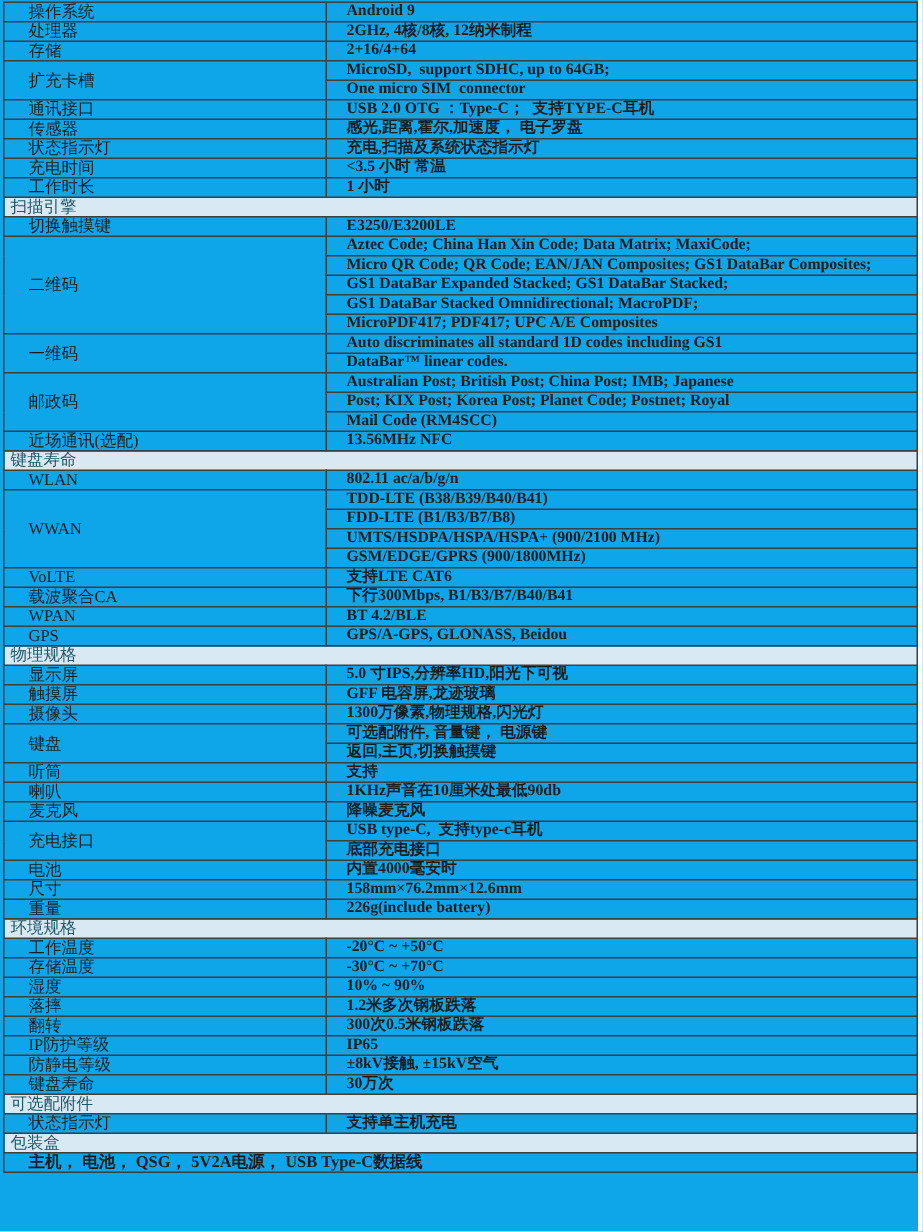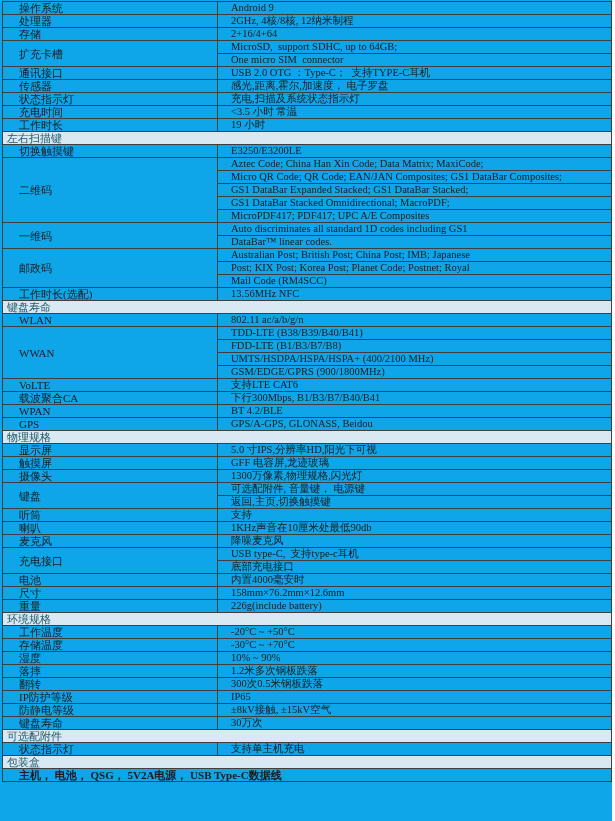--- a/index.html
+++ b/index.html
@@ -39,21 +39,21 @@
     color: var(--section-fg, #215868);
     padding-left: 4px;
     font-size: 11px;
   }
   td.label-cell {
     padding-left: 16px;
   }
   td.value-cell {
     padding-left: 13px;
     font-size: 10.5px;
-    font-weight: normal;
+    font-weight: bold;
   }
   td.full-cell {
     padding-left: 16px;
     font-weight: bold;
   }
 </style>
 </head>
 <body>
 
 <div class="page">
@@ -93,24 +93,24 @@
         <tr>
           <td class="label-cell" rowspan="1">状态指示灯</td>
           <td class="value-cell">充电,扫描及系统状态指示灯</td>
         </tr>
         <tr>
           <td class="label-cell" rowspan="1">充电时间</td>
           <td class="value-cell">&lt;3.5 小时 常温</td>
         </tr>
         <tr>
           <td class="label-cell" rowspan="1">工作时长</td>
-          <td class="value-cell">19 小时</td>
-        </tr>
-        <tr>
-          <td colspan="2" class="section-cell">左右扫描键</td>
+          <td class="value-cell">1 小时</td>
+        </tr>
+        <tr>
+          <td colspan="2" class="section-cell">扫描引擎</td>
         </tr>
         <tr>
           <td class="label-cell" rowspan="1">切换触摸键</td>
           <td class="value-cell">E3250/E3200LE</td>
         </tr>
         <tr>
           <td class="label-cell" rowspan="5">二维码</td>
           <td class="value-cell">Aztec Code; China Han Xin Code; Data Matrix; MaxiCode;</td>
         </tr>
         <tr>
@@ -136,39 +136,39 @@
           <td class="label-cell" rowspan="3">邮政码</td>
           <td class="value-cell">Australian Post; British Post; China Post; IMB; Japanese</td>
         </tr>
         <tr>
           <td class="value-cell">Post; KIX Post; Korea Post; Planet Code; Postnet; Royal</td>
         </tr>
         <tr>
           <td class="value-cell">Mail Code (RM4SCC)</td>
         </tr>
         <tr>
-          <td class="label-cell" rowspan="1">工作时长(选配)</td>
+          <td class="label-cell" rowspan="1">近场通讯(选配)</td>
           <td class="value-cell">13.56MHz NFC</td>
         </tr>
         <tr>
           <td colspan="2" class="section-cell">键盘寿命</td>
         </tr>
         <tr>
           <td class="label-cell" rowspan="1">WLAN</td>
           <td class="value-cell">802.11 ac/a/b/g/n</td>
         </tr>
         <tr>
           <td class="label-cell" rowspan="4">WWAN</td>
           <td class="value-cell">TDD-LTE (B38/B39/B40/B41)</td>
         </tr>
         <tr>
           <td class="value-cell">FDD-LTE (B1/B3/B7/B8)</td>
         </tr>
         <tr>
-          <td class="value-cell">UMTS/HSDPA/HSPA/HSPA+ (400/2100 MHz)</td>
+          <td class="value-cell">UMTS/HSDPA/HSPA/HSPA+ (900/2100 MHz)</td>
         </tr>
         <tr>
           <td class="value-cell">GSM/EDGE/GPRS (900/1800MHz)</td>
         </tr>
         <tr>
           <td class="label-cell" rowspan="1">VoLTE</td>
           <td class="value-cell">支持LTE CAT6</td>
         </tr>
         <tr>
           <td class="label-cell" rowspan="1">载波聚合CA</td>

